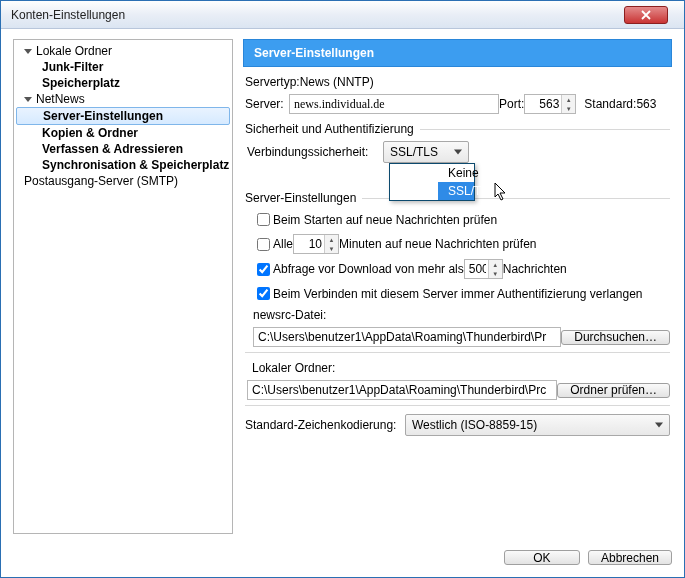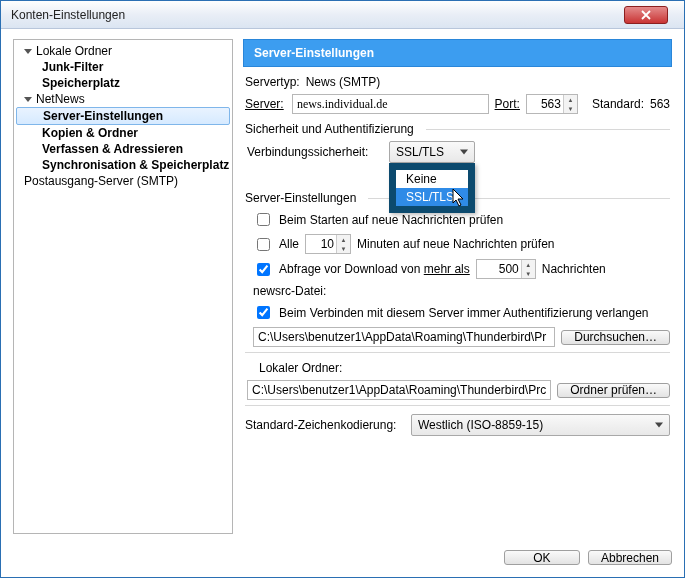--- a/index.html
+++ b/index.html
@@ -112,21 +112,21 @@
     background: #3c9df0;
     color: #fff;
     font-weight: bold;
     padding: 6px 10px;
     border: 1px solid #2a86d9;
   }
   .panel-body {
     padding: 8px 2px 0 2px;
     flex: 1;
   }
-  .row { display: flex; align-items: center; margin-bottom: 5px; gap: 6px; }
+  .row { display: flex; align-items: center; margin-bottom: 5px; }
   .input {
     border: 1px solid #b7b7b7;
     background: #fff;
     height: 20px;
     padding: 1px 4px;
     font-family: inherit; font-size: 12px;
   }
   .spin {
     border: 1px solid #b7b7b7;
     background: #fff;
@@ -163,24 +163,25 @@
   }
   .combo .caret {
     position: absolute; right: 6px; top: 50%; transform: translateY(-50%);
     width: 0; height: 0;
     border-left: 4px solid transparent;
     border-right: 4px solid transparent;
     border-top: 5px solid #444;
   }
   .dropdown {
     position: absolute;
-    border: 7px solid #0c4a6e;
+    border: 1px solid #0c4a6e;
     background: #fff;
     box-shadow: 2px 2px 4px rgba(0,0,0,0.25);
     z-index: 10;
+    padding-left: 48px;
   }
   .dropdown .opt {
     padding: 2px 10px;
     cursor: pointer;
     white-space: nowrap;
   }
   .dropdown .opt.highlight {
     background: #2f8be7;
     color: #fff;
     position: relative;
@@ -195,21 +196,21 @@
     cursor: pointer;
     display:inline-flex; align-items:center; justify-content:center;
     font-family: inherit; font-size: 12px;
   }
   .footer {
     display: flex; justify-content: flex-end;
     gap: 8px;
     padding: 8px 12px 12px 12px;
   }
   .footer .btn { min-width: 76px; }
-  .underline-hint { text-decoration: underline; }
+  .underline-hint { }
   .mouse-cursor {
     position: absolute;
     width: 14px; height: 20px;
     pointer-events: none;
     z-index: 20;
   }
 </style>
 </head>
 <body>
 
@@ -260,21 +261,21 @@
       </div>
     </div>
 
     <div class="right-col">
       <div class="panel-header">Server-Einstellungen</div>
 
       <div class="panel-body">
 
         <div class="row">
           <span>Servertyp:</span>
-          <span>News (SMTP)</span>
+          <span>News (NNTP)</span>
         </div>
 
         <div class="row">
           <span style="width:44px"><span class="underline-hint">Server:</span></span>
           <input class="input" style="width: 210px; font-family: Liberation Serif, serif;" value="news.individual.de">
           <span><span class="underline-hint">Port:</span></span>
           <span class="spin-wrap">
             <input class="spin" value="563" style="">
             <span class="spin-arrows">
                 <div>▲</div>
@@ -327,45 +328,45 @@
                 <div>▼</div>
               </span>
           </span>
           <span>Minuten auf neue Nachrichten prüfen</span>
         </div>
 
         <div class="row" style="margin-left:8px">
           <input type="checkbox" class="chk" checked="" style="">
           <span><span>Abfrage vor Download von </span><span class="underline-hint">mehr als</span></span>
           <span class="spin-wrap">
-            <input class="spin" style="width: 60px;" value="500">
+            <input class="spin" style="width: 39px; text-align: center;" value="500">
             <span class="spin-arrows">
                 <div>▲</div>
                 <div>▼</div>
               </span>
           </span>
           <span>Nachrichten</span>
         </div>
 
+        <div class="row" style="margin-left:8px">
+          <input type="checkbox" class="chk" checked="" style="">
+          <span>Beim Verbinden mit diesem Server immer Authentifizierung verlangen</span>
+        </div>
+
         <div class="row" style="margin-left:8px; margin-top:2px">
           <span>newsrc-Datei:</span>
         </div>
-
-        <div class="row" style="margin-left:8px">
-          <input type="checkbox" class="chk" checked="" style="">
-          <span>Beim Verbinden mit diesem Server immer Authentifizierung verlangen</span>
-        </div>
         <div class="row" style="margin-left:8px">
           <input class="input" style="flex: 1 1 0%;" value="C:\Users\benutzer1\AppData\Roaming\Thunderbird\Pr">
           <button class="btn">Durchsuchen…</button>
         </div>
 
         <div class="hr"></div>
 
-        <div class="row" style="margin-left:14px">
+        <div class="row" style="margin-left:7px">
             <span>Lokaler Ordner:</span>
           </div>
         <div class="row" style="margin-left:2px">
           <input class="input" style="flex: 1 1 0%;" value="C:\Users\benutzer1\AppData\Roaming\Thunderbird\Prc">
           <button class="btn">Ordner prüfen…</button>
         </div>
 
         <div class="hr"></div>
 
         <div class="row">

